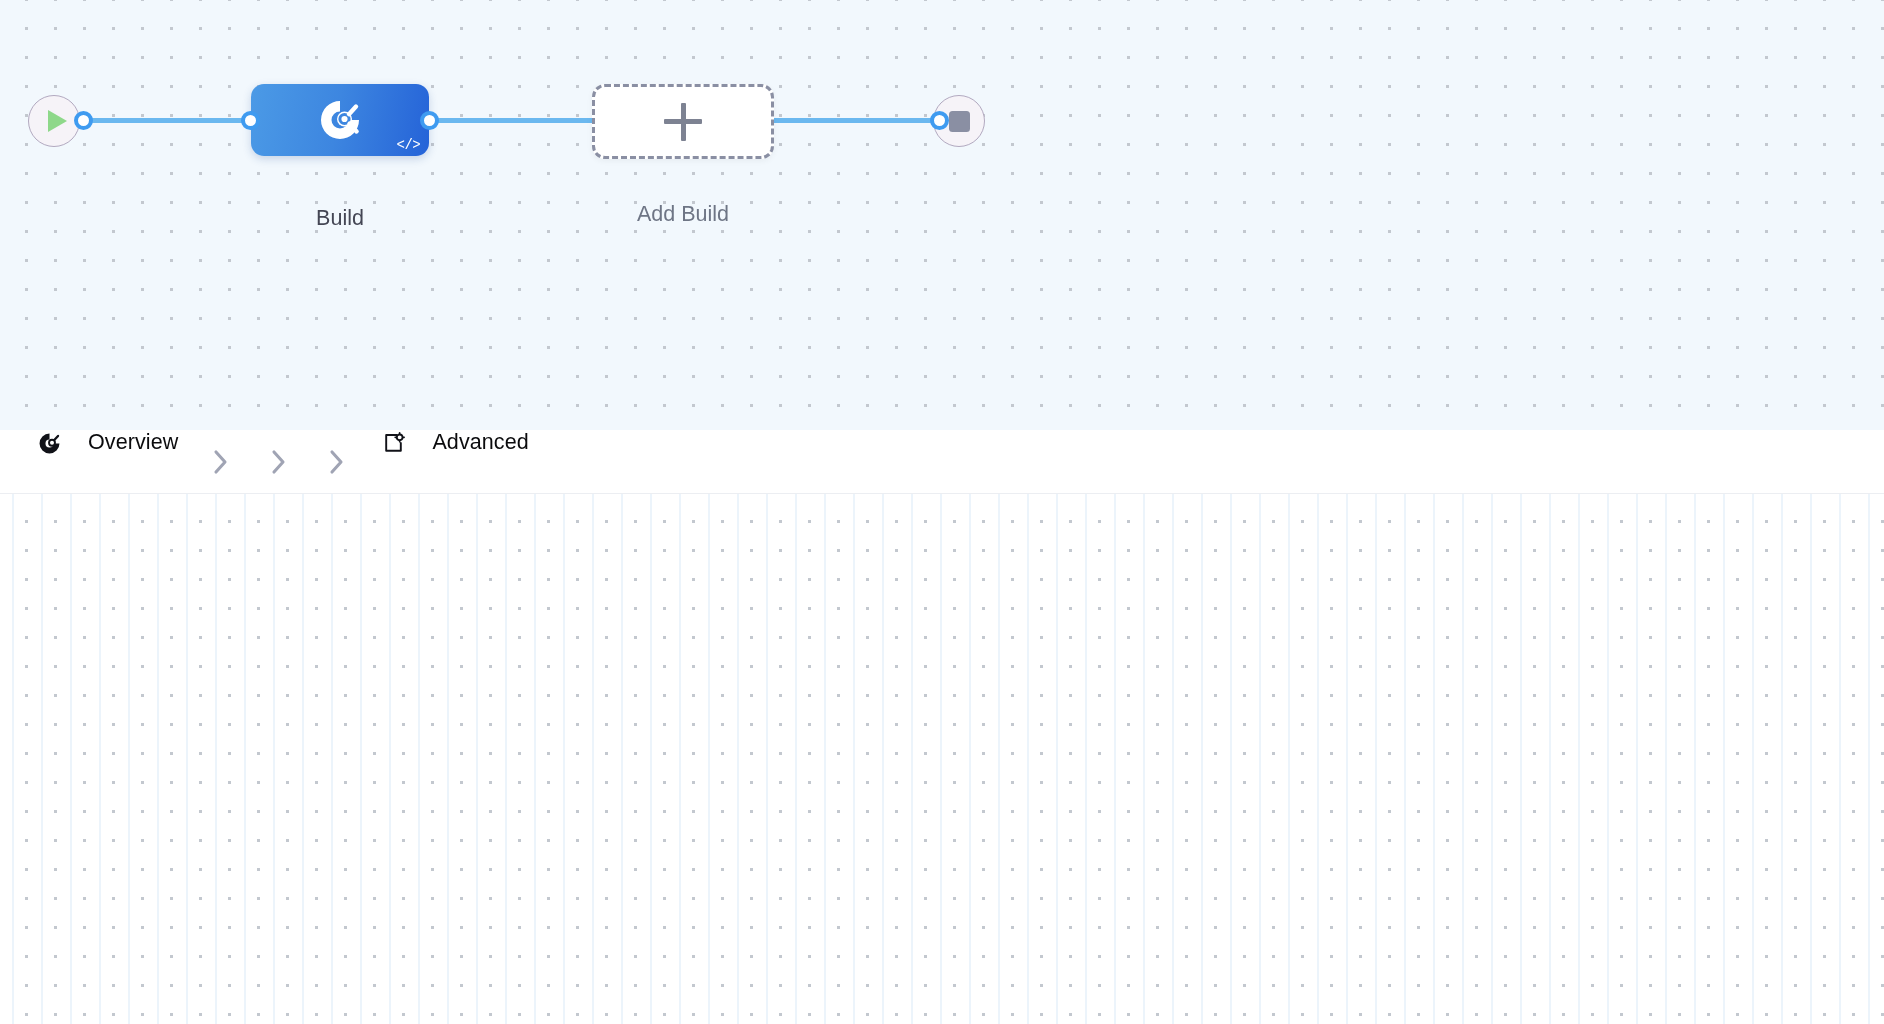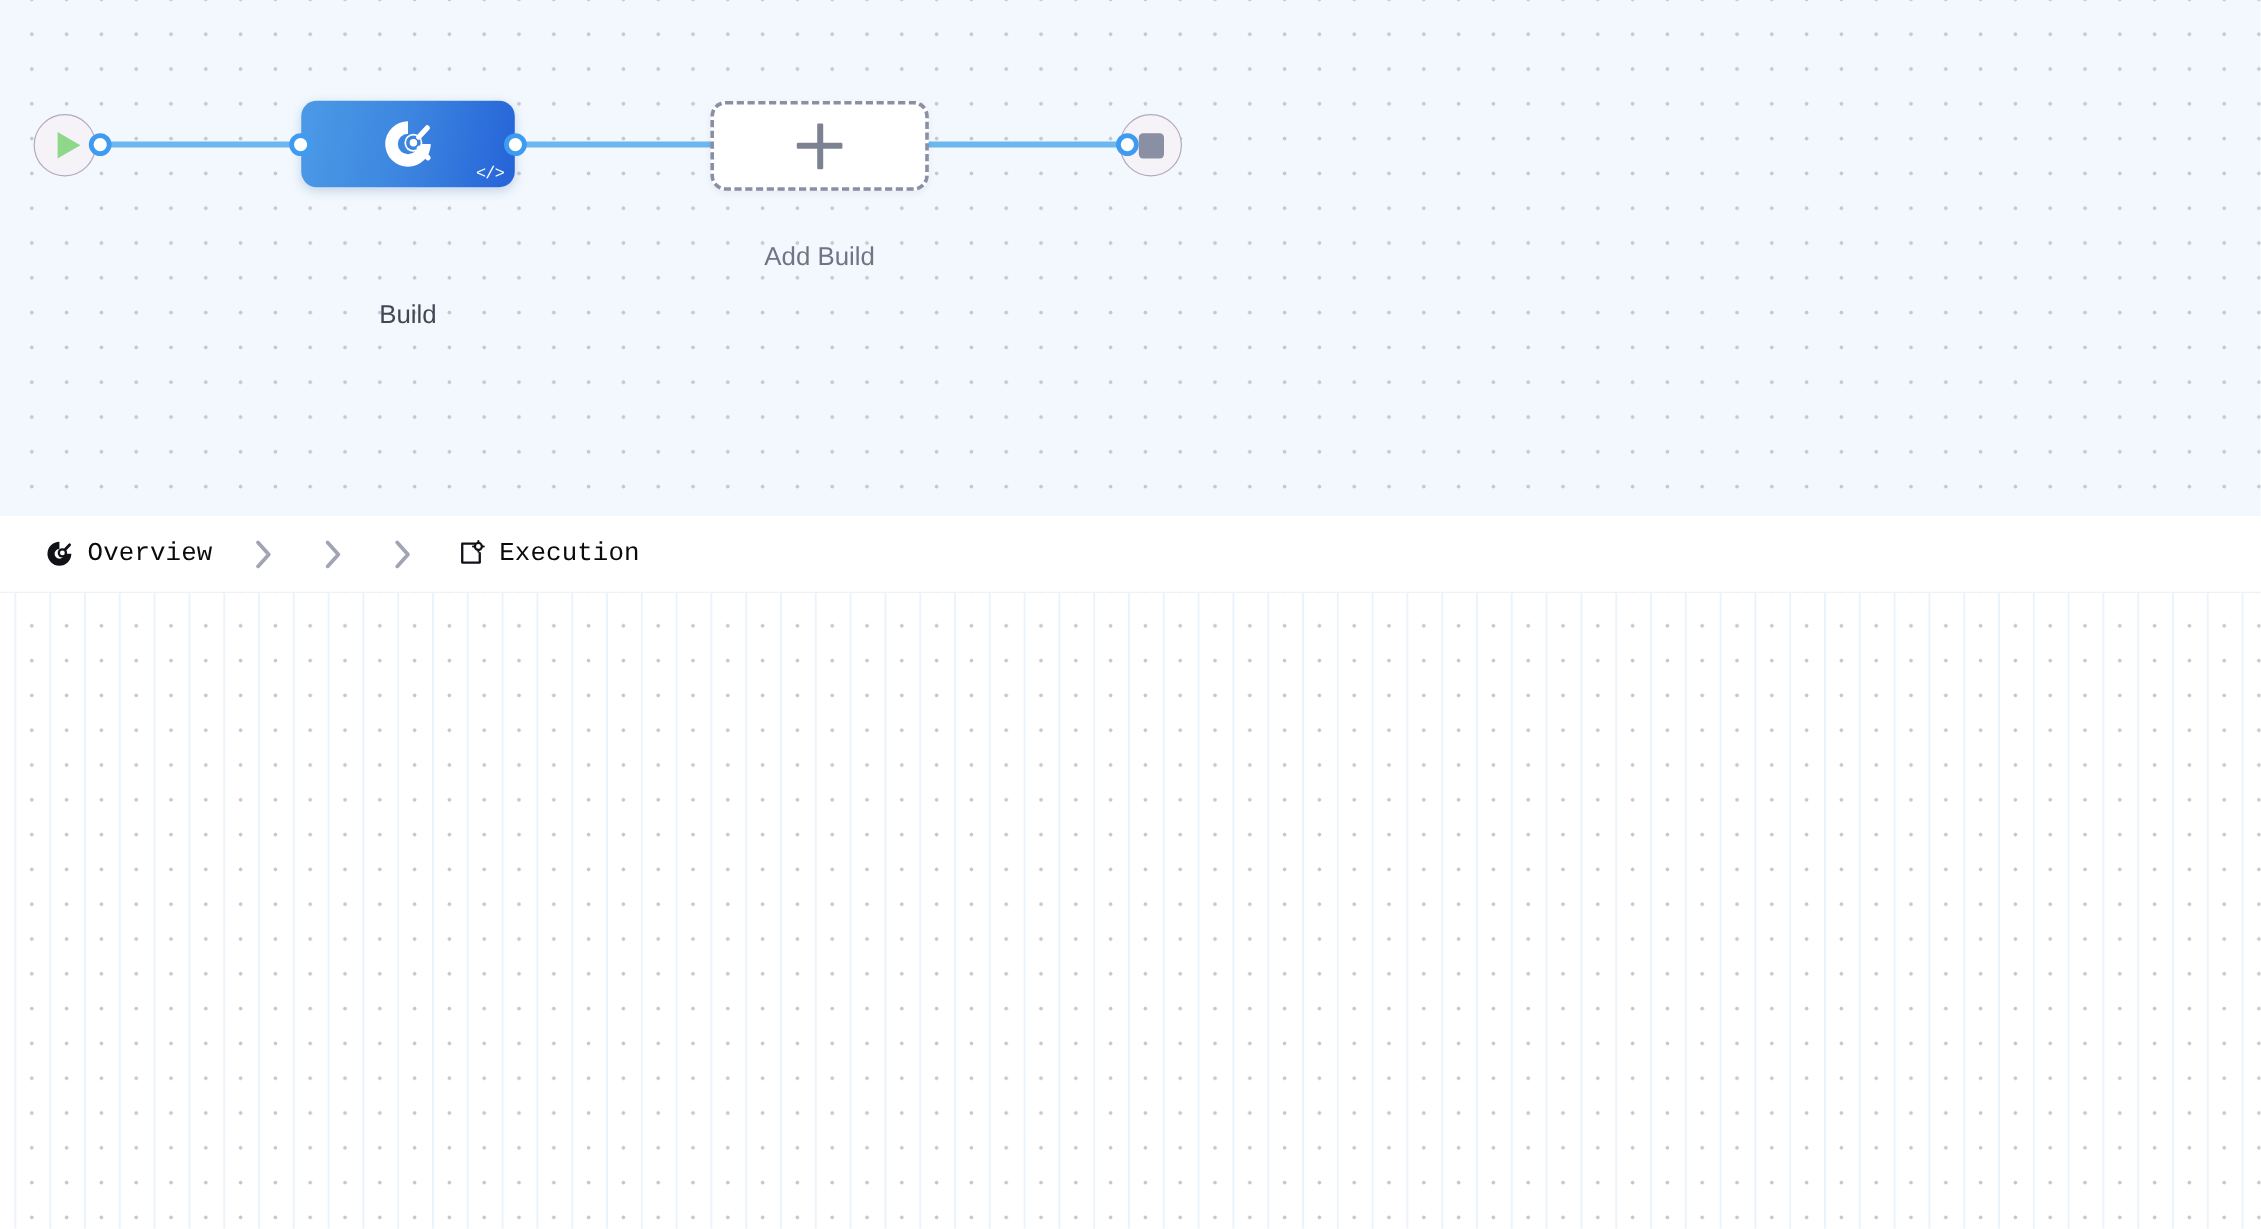--- a/index.html
+++ b/index.html
@@ -33,27 +33,26 @@
     left: 0; top: 430px;
     width: 1884px; height: 63px;
     background: #ffffff;
     display: flex;
     align-items: center;
     padding-left: 22px;
     z-index: 20;
   }
   .tab {
     display: flex;
-    align-items: center;
-    gap: 11px;
+    align-items: flex-start;
+    gap: 26px;
     height: 63px;
     padding: 0 14px;
     position: relative;
     cursor: pointer;
-    font-family: Liberation Mono, monospace;
   }
   .tab .tab-label {
     font-size: 21.5px;
     color: #0b0b0d;
     letter-spacing: 0.1px;
     white-space: nowrap;
   }
   .tab.active .tab-label { font-weight: bold; }
   .tab.active::after {
     content: "";
@@ -196,21 +195,21 @@
         <path d="M22 3 A19 19 0 1 0 41 22 L30.5 22 A8.5 8.5 0 1 1 22 13.5 Z" fill="#ffffff"></path>
         <circle cx="26.5" cy="21" r="7.5" fill="#ffffff"></circle>
         <circle cx="26.5" cy="21" r="4.6" fill="none" stroke="#3d86e0" stroke-width="3"></circle>
         <path d="M31 16.2 L38 8.6" stroke="#ffffff" stroke-width="4.4" stroke-linecap="round"></path>
         <path d="M31.5 25.6 L38.6 33.4" stroke="#ffffff" stroke-width="4.4" stroke-linecap="round"></path>
       </svg>
       <span class="code-badge on-blue">&lt;/&gt;</span>
     </div>
     <div class="port" style="left:241px; top:111px;"></div>
     <div class="port" style="left:420px; top:111px;"></div>
-    <div class="node-label" style="left:251px; top:202px; width:178px;margin-top:44px;">Build</div>
+    <div class="node-label" style="left:251px; top:202px; width:178px;">Build</div>
 
     <div class="add-node" style="left:592px; top:84px; width:182px; height:75px; border-radius:13px;">
       <div class="plus"></div>
     </div>
     <div class="node-label muted" style="left:592px; top:198px; width:182px;">Add Build</div>
 
     <div class="terminal-node" style="left:933px; top:95px;">
       <div class="stop-sq"></div>
     </div>
     <div class="port" style="left:930px; top:111px;"></div>
@@ -256,21 +255,21 @@
           <path d="M16.5 4.2 L5.4 4.2 L5.4 20.6 L20.6 20.6 L20.6 12.4" fill="none" stroke="#111218" stroke-width="2" stroke-linecap="round" stroke-linejoin="round"></path>
           <circle cx="19.4" cy="6.6" r="3" fill="none" stroke="#111218" stroke-width="1.9"></circle>
           <g stroke="#111218" stroke-width="1.7" stroke-linecap="round">
             <path d="M19.4 1.9 L19.4 3.3"></path>
               <path d="M19.4 9.9 L19.4 11.3"></path>
             <path d="M14.7 6.6 L16.1 6.6"></path>
               <path d="M22.7 6.6 L24.1 6.6"></path>
           </g>
         </svg>
       </span>
-      <span class="tab-label">Execution</span>
+      <span class="tab-label">Advanced</span>
     </div>
   </div>
 
   <div class="step-canvas">
 
     
     
     
     
     

